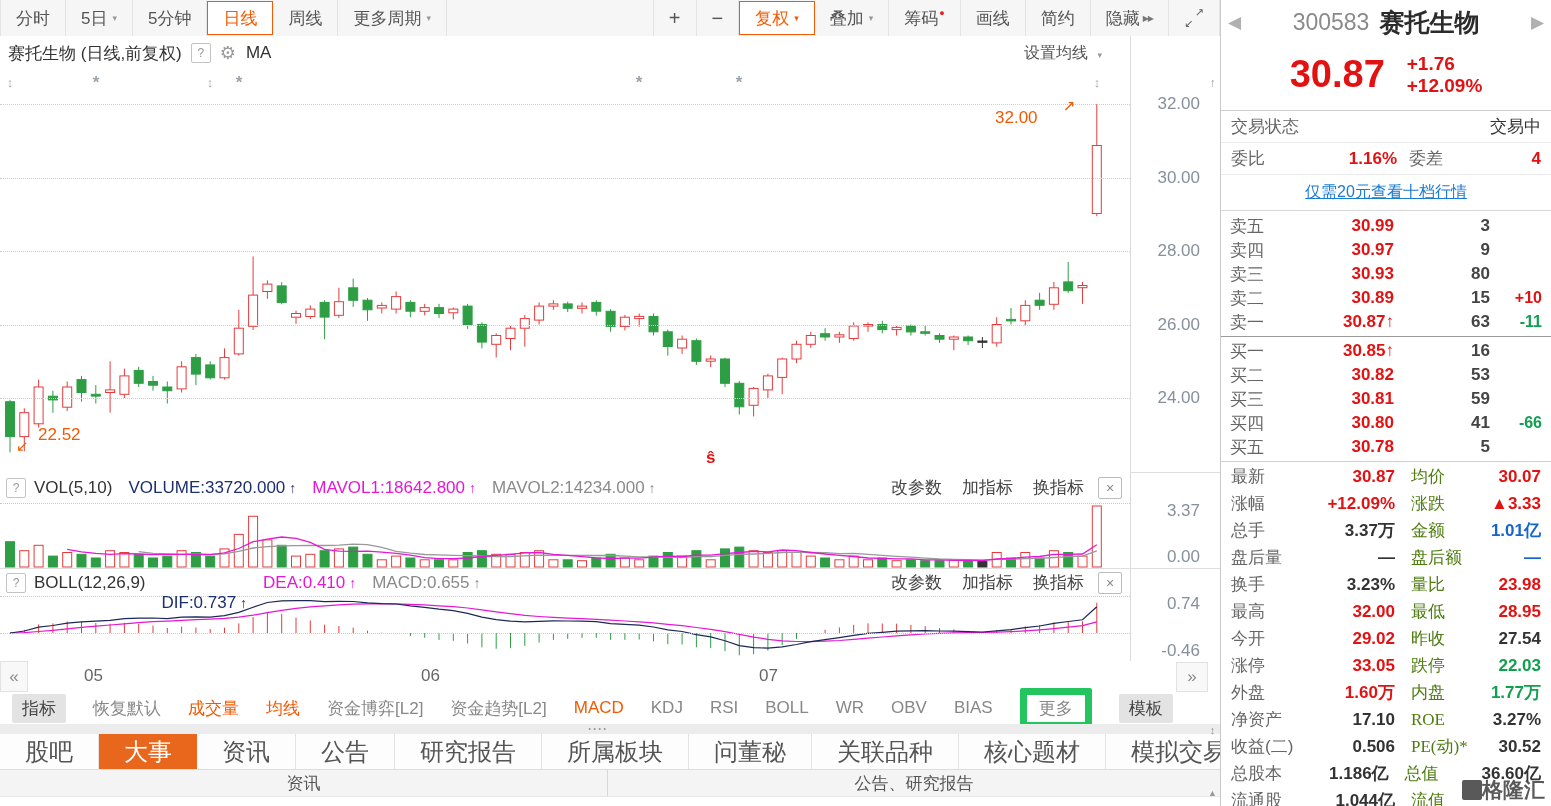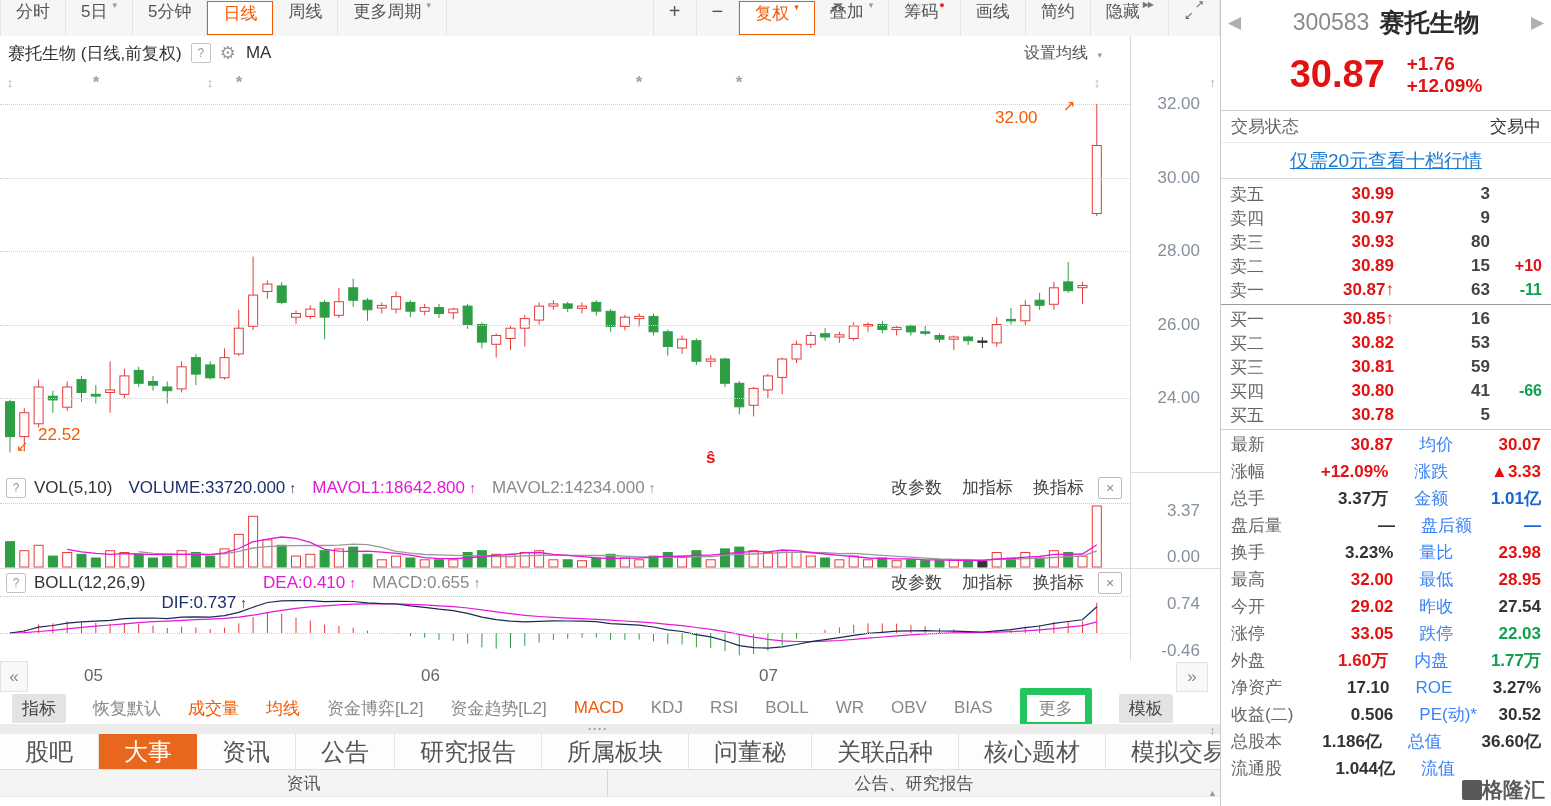--- a/index.html
+++ b/index.html
@@ -2,21 +2,21 @@
 <html><head>
 <meta charset="utf-8">
 <style>
   html,body{margin:0;padding:0;}
   body{font-family:"Liberation Sans","DejaVu Sans",sans-serif;background:#fff;}
   .app{position:relative;width:1551px;height:806px;background:#fff;overflow:hidden;color:#333;font-size:17px;}
   
   .chart-region{position:absolute;left:0;top:0;width:1220px;height:806px;}
   .toolbar{position:absolute;left:0;top:0;width:1220px;height:36px;background:#f6f6f6;border-bottom:1px solid #e2e2e2;display:flex;align-items:stretch;}
   .tb-spacer{flex:1;}
-  .tb-btn{display:flex;align-items:flex-start;justify-content:center;padding:0 15px;border-right:1px solid #e4e4e4;color:#555;font-size:17px;cursor:pointer;background:transparent;white-space:nowrap;}
+  .tb-btn{display:flex;align-items:center;justify-content:center;padding:0 15px;border-right:1px solid #e4e4e4;color:#555;font-size:17px;cursor:pointer;background:transparent;white-space:nowrap;}
   .tb-btn:first-child{border-left:1px solid #e4e4e4;}
   .tb-btn.sel{border:1px solid #f25a02;color:#f25a02;background:#fff;margin:1px 0;}
   .tb-btn.sel .caret{color:#f25a02;}
   .caret{font-size:9px;color:#999;margin-left:5px;}
   .chevrons{font-size:8px;color:#777;margin-left:3px;letter-spacing:-1px;}
   .red-dot{color:#e62222;font-size:9px;margin-left:1px;margin-bottom:10px;}
   .plusminus{font-size:20px;color:#555;}
   .fs-icon{position:relative;width:20px;height:20px;}
   .fs-icon span{position:absolute;font-size:11px;color:#666;line-height:11px;}
   .fs-ne{top:-1px;right:0;} .fs-sw{bottom:-1px;left:0;}
@@ -78,33 +78,33 @@
   .qnav-l{left:7px;} .qnav-r{right:7px;}
   .qcode{color:#8a8a8a;font-size:23px;}
   .qname{color:#2b2b2b;font-size:25px;font-weight:bold;}
   .qprice-row{height:61px;display:flex;align-items:center;justify-content:center;gap:22px;border-bottom:1px solid #cfcfcf;padding-bottom:5px;}
   .qprice{font-size:38px;font-weight:bold;color:#e31212;}
   .qdelta{display:flex;flex-direction:column;font-size:19px;font-weight:bold;color:#e31212;line-height:22px;}
   .qrow{display:flex;align-items:center;height:31px;padding:0 10px;border-bottom:1px solid #ebebeb;font-size:17px;}
   .qlabel{color:#666;}
   .qval-dark{color:#333;}
   .qlinkrow{height:35px;display:flex;align-items:center;justify-content:center;border-bottom:1px solid #d8d8d8;}
-  .qlink{color:#1b7ad2;text-decoration:underline;font-size:19px;cursor:pointer;}
+  .qlink{color:#1b7ad2;text-decoration:underline;font-size:16px;cursor:pointer;}
   .orders{padding:3px 0 2px 0;border-bottom:1px solid #d0d0d0;}
   .orow{display:flex;align-items:center;height:24px;padding:0 9px;font-size:17px;}
   .olabel{width:54px;color:#666;}
   .oprice{width:110px;text-align:right;font-weight:bold;color:#e31212;white-space:nowrap;}
   .oqty{flex:1;text-align:right;font-weight:bold;color:#444;}
   .odelta{width:52px;text-align:right;font-weight:bold;font-size:16px;}
   .odivider{border-top:1px solid #9a9a9a;margin:2px 0;}
   .stats{padding-top:1px;}
   .srow{display:flex;align-items:center;height:27px;padding:0 10px;font-size:17px;}
   .sl1{width:86px;color:#666;white-space:nowrap;}
   .sv1{width:78px;text-align:right;font-weight:bold;white-space:nowrap;}
-  .sl2{width:80px;margin-left:26px;color:#3b82f6;white-space:nowrap;}
+  .sl2{width:80px;margin-left:16px;color:#4d7c0f;white-space:nowrap;font-family:Liberation Serif, serif;}
   .sv2{flex:1;text-align:right;font-weight:bold;white-space:nowrap;}
   .c-red{color:#e31212;} .c-green{color:#0fa14e;} .c-blue{color:#1464d2;} .c-dark{color:#333;}
   .watermark{position:absolute;right:6px;bottom:2px;display:flex;align-items:center;opacity:.85;}
   .wm-ico{width:20px;height:20px;background:#3d3d3d;border-radius:2px;}
   .wm-text{font-size:21px;font-weight:bold;color:#3d3d3d;}
 </style>
 </head>
 <body>
 
 <div class="app">
@@ -606,20 +606,26 @@
       <span class="qprice">30.87</span>
       <span class="qdelta">
         <span>+1.76</span>
         <span>+12.09%</span>
       </span>
     </div>
     <div class="qrow">
       <span class="qlabel" style="flex:1;">交易状态</span>
       <span class="qval-dark">交易中</span>
     </div>
+    <div class="qrow">
+      <span class="qlabel" style="width:60px;">委比</span>
+      <span class="c-red" style="width:106px;text-align:right;font-weight:bold;">1.16%</span>
+      <span class="qlabel" style="margin-left:12px;flex:1;">委差</span>
+      <span class="c-red" style="font-weight:bold;">4</span>
+    </div>
     <div class="qlinkrow">
       <span class="qlink">仅需20元查看十档行情</span>
     </div>
     <div class="orders" id="orders">
         <div class="orow">
           <span class="olabel">卖五</span>
           <span class="oprice">30.99</span>
           <span class="oqty">3</span>
           <span class="odelta"></span>
         </div>

